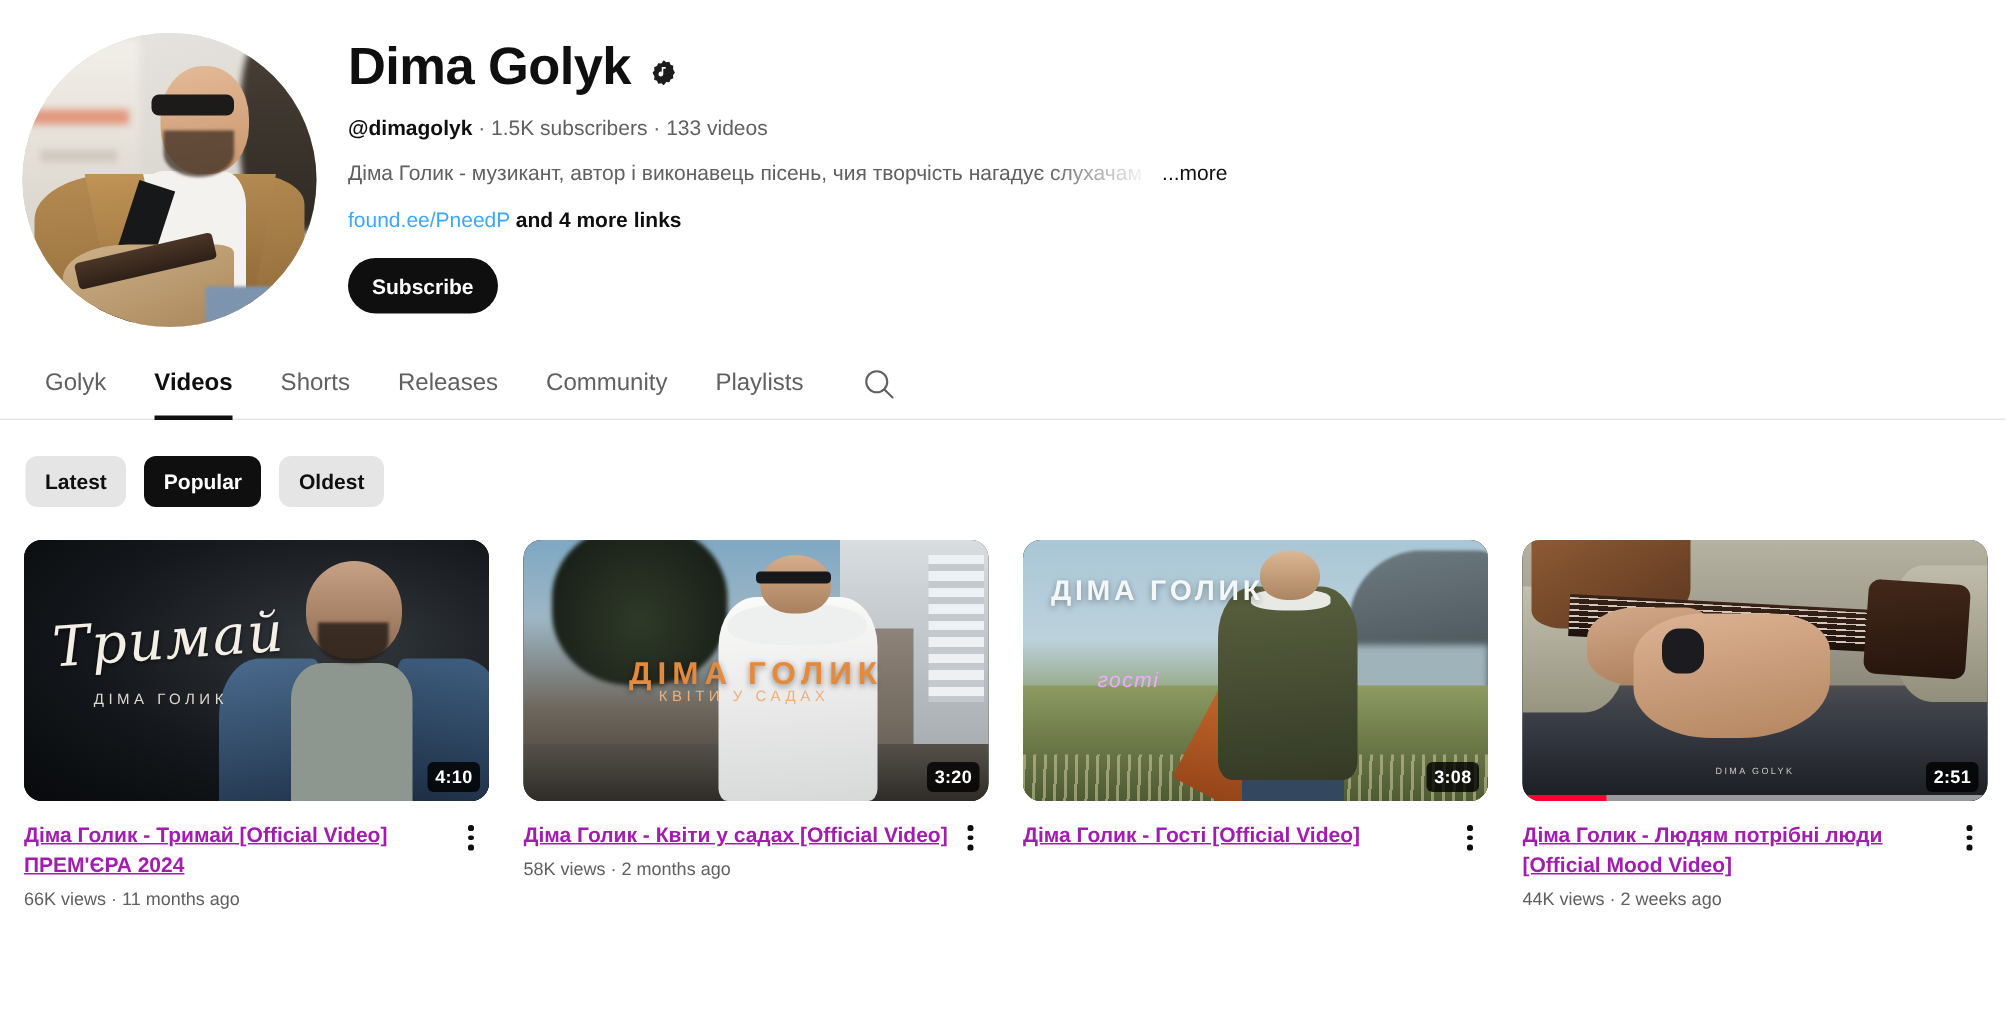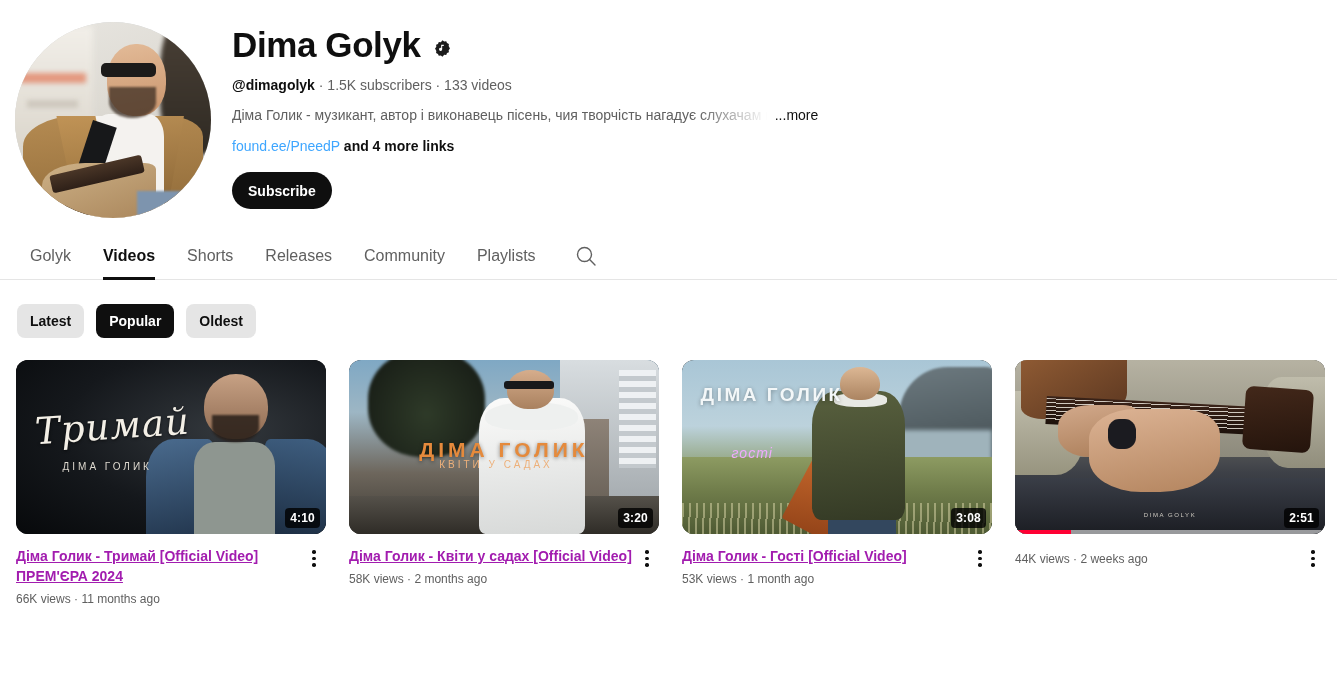--- a/index.html
+++ b/index.html
@@ -769,25 +769,20 @@
       <div class="t3-coat"></div>
       <div class="t3-collar"></div>
       <div class="t3-head"></div>
       <div class="t3-title">ДІМА ГОЛИК</div>
       <div class="t3-sub">гості</div>
       <div class="duration">3:08</div>
     </div>
     <div class="video-meta">
       <div class="video-text">
         <div class="video-title">Діма Голик - Гості [Official Video]</div>
-        <div class="video-stats">
-          <span>53K views</span>
-          <span>·</span>
-          <span>1 month ago</span>
-        </div>
       </div>
       <div class="kebab">
           <i></i>
           <i></i>
           <i></i>
         </div>
     </div>
   </div>
 
   <div class="video-card">
@@ -805,20 +800,21 @@
       <div class="t4-hands"></div>
       <div class="t4-bracelet"></div>
       <div class="t4-logo">DIMA GOLYK</div>
       <div class="duration">2:51</div>
       <div class="progress-track">
         <div class="progress-fill" style="width: 18%;"></div>
       </div>
     </div>
     <div class="video-meta">
       <div class="video-text">
+        <div class="video-title">Діма Голик - Людям потрібні люди [Official Mood Video]</div>
         <div class="video-stats">
           <span>44K views</span>
           <span>·</span>
           <span>2 weeks ago</span>
         </div>
       </div>
       <div class="kebab">
           <i></i>
           <i></i>
           <i></i>

